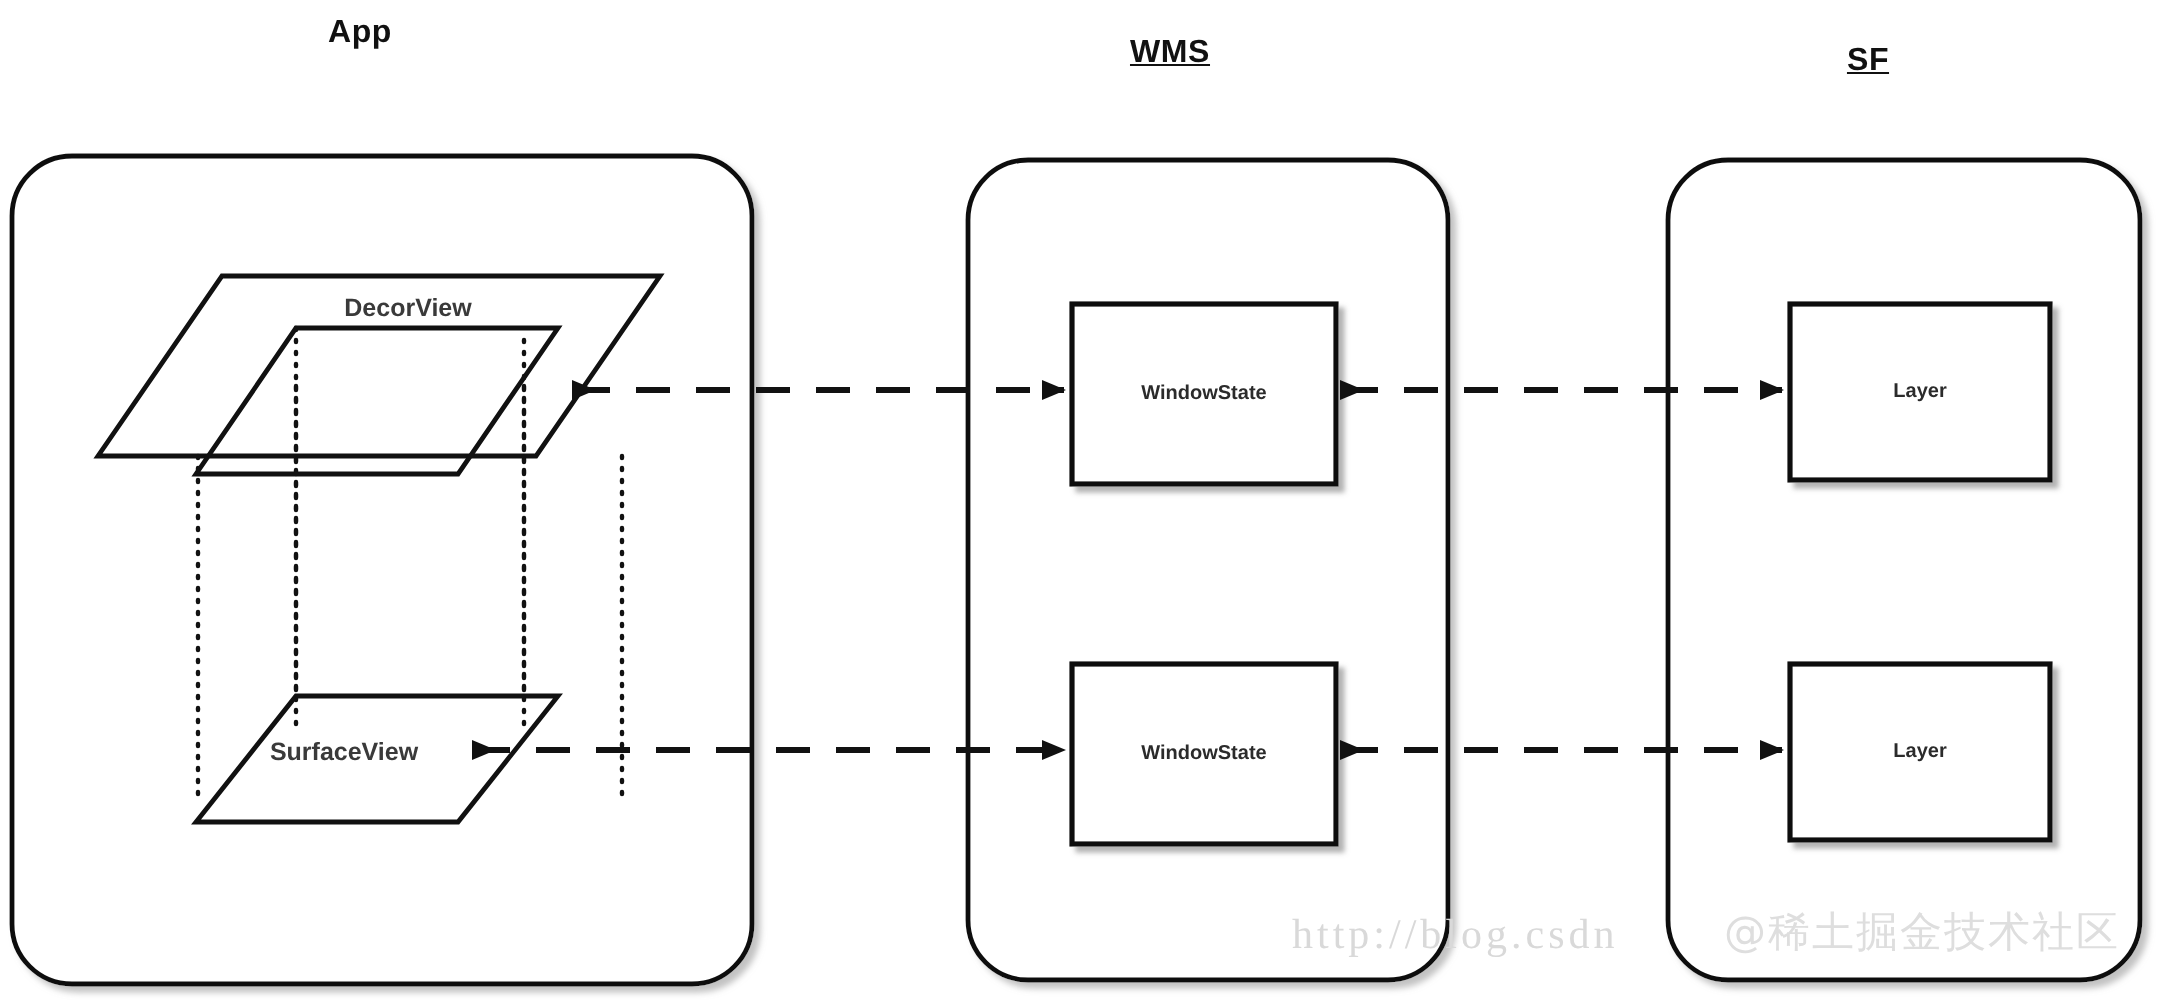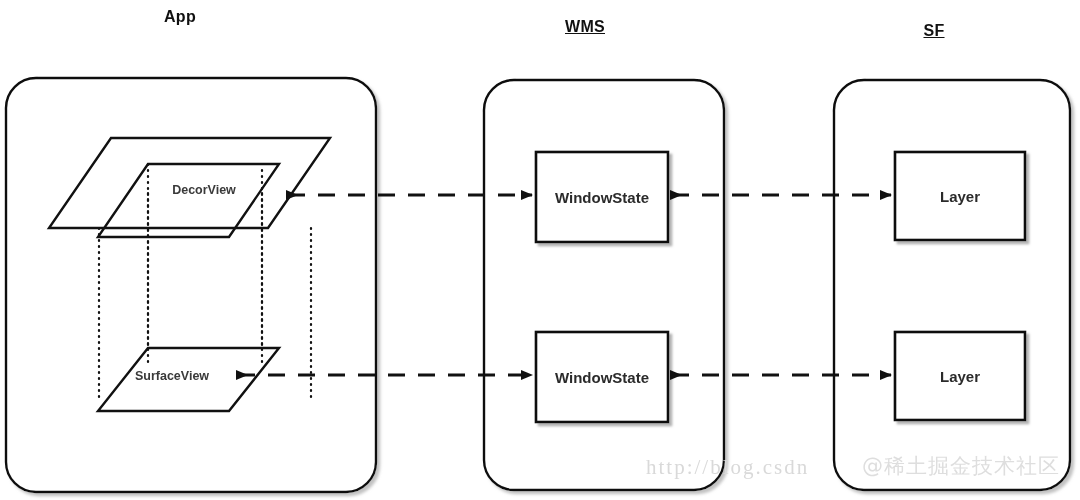--- a/index.html
+++ b/index.html
@@ -29,21 +29,21 @@
     font-weight: bold;
     font-size: 16px;
     color: #111111;
     letter-spacing: 0.3px;
     text-align: center;
     white-space: nowrap;
     transform: translateX(-50%);
   }
   .node-label {
     position: absolute;
-    font-size: 15px;
+    font-size: 10px;
     font-weight: bold;
     color: #2b2b2b;
     white-space: nowrap;
     transform: translate(-50%, -50%);
     text-align: center;
   }
   .plane-label {
     position: absolute;
     font-size: 12.5px;
     font-weight: bold;
@@ -131,21 +131,21 @@
       <line x1="238" y1="375" x2="532" y2="375" marker-start="url(#arrowLeft)" marker-end="url(#arrowRight)"></line>
       <line x1="672" y1="195" x2="891" y2="195" marker-start="url(#arrowLeft)" marker-end="url(#arrowRight)"></line>
       <line x1="672" y1="375" x2="891" y2="375" marker-start="url(#arrowLeft)" marker-end="url(#arrowRight)"></line>
     </g>
   </svg>
 
   <div class="col-title" style="left:180px; top:8px;">App</div>
   <div class="col-title" style="left:585px; top:18px;text-decoration:underline;">WMS</div>
   <div class="col-title" style="left:934px; top:22px;text-decoration:underline;">SF</div>
 
-  <div class="plane-label" style="left:204px; top:154px;margin-top:36px;">DecorView</div>
+  <div class="plane-label" style="left:204px; top:154px;">DecorView</div>
   <div class="plane-label" style="left:172px; top:376px;">SurfaceView</div>
 
   <div class="node-label" style="left:602px; top:197px;">WindowState</div>
   <div class="node-label" style="left:602px; top:377px;">WindowState</div>
   <div class="node-label" style="left:960px; top:196px;">Layer</div>
   <div class="node-label" style="left:960px; top:376px;">Layer</div>
 
   <div class="watermark wm-cn" style="left:862px; top:452px;">@稀土掘金技术社区</div>
   <div class="watermark wm-url" style="left:646px; top:455px;">http://blog.csdn</div>
 

